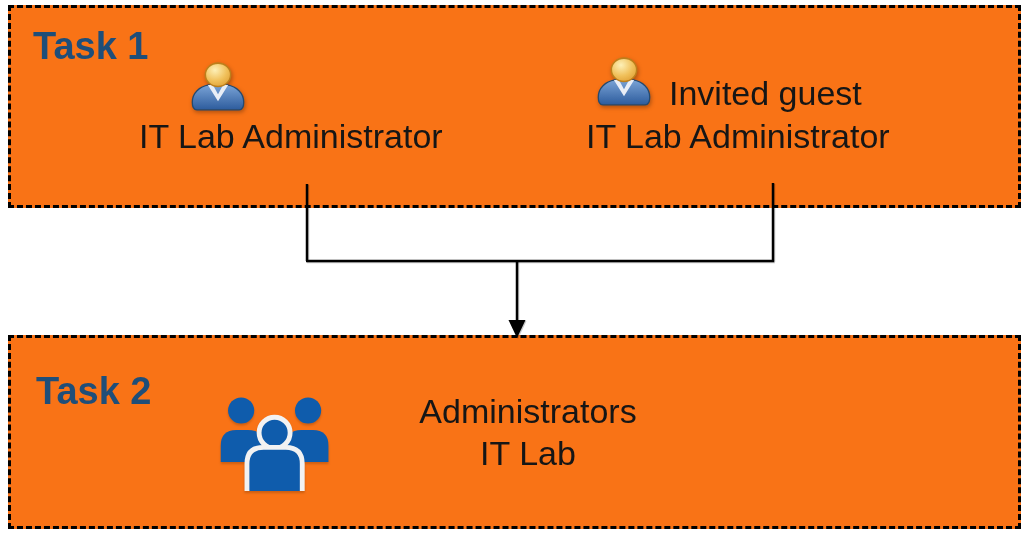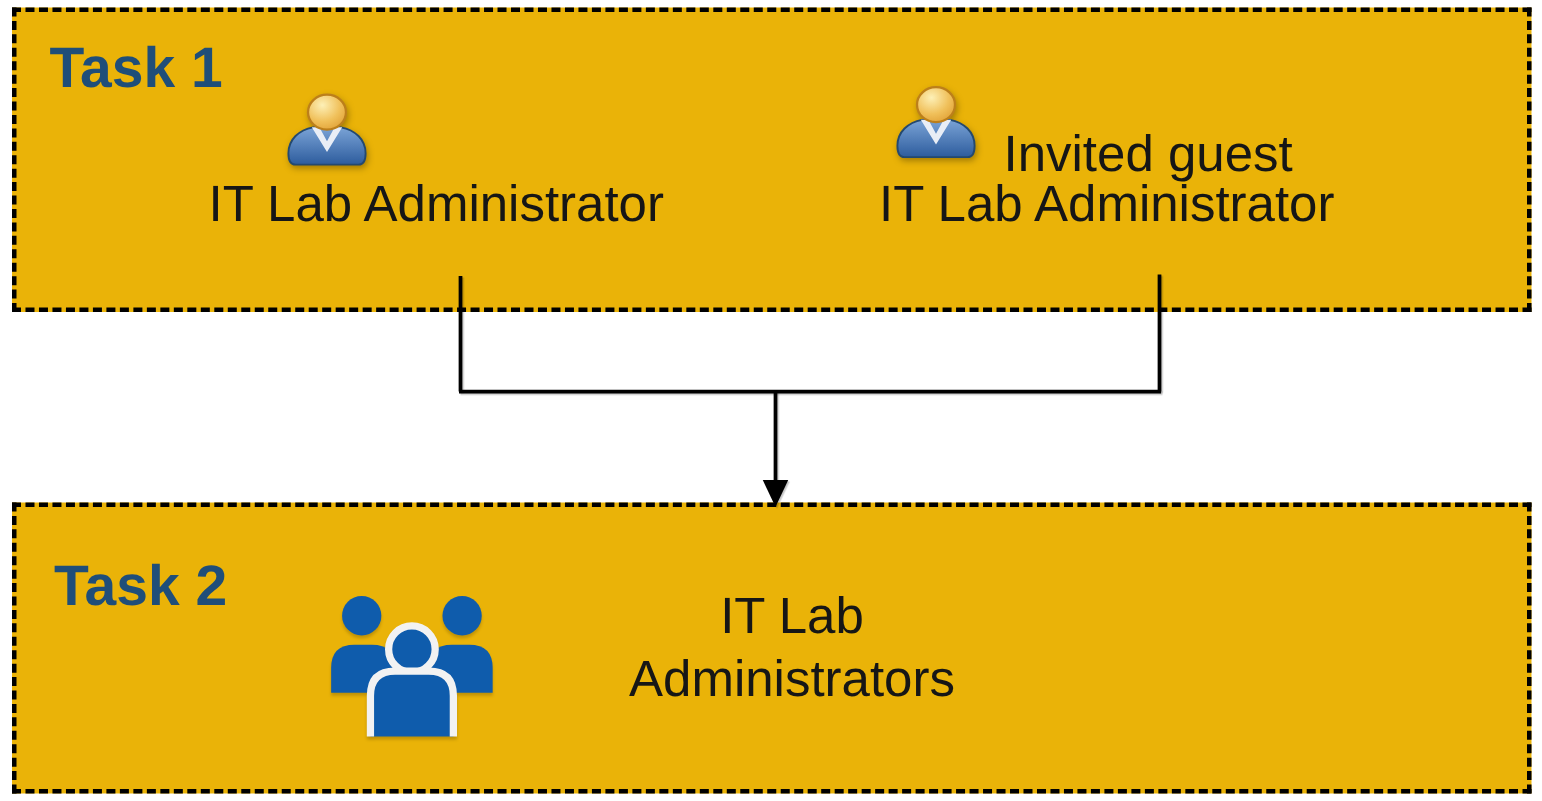--- a/index.html
+++ b/index.html
@@ -11,21 +11,21 @@
     width: 1028px;
     height: 534px;
     background: #ffffff;
     overflow: hidden;
   }
 
   .task-box {
     position: absolute;
     left: 8px;
     width: 1013px;
-    background: #eab308;
+    background: #f97316;
     border: 3px dashed #000000;
   }
   .task-box.t1 { top: 5px;   height: 203px; }
   .task-box.t2 { top: 335px; height: 194px; }
 
   .task-label {
     position: absolute;
     font-size: 38px;
     font-weight: bold;
     color: #1f4e79;
@@ -45,21 +45,21 @@
   .persona-icon.p2 { left: 586px; top: 45px; }
 
   .persona-name {
     position: absolute;
     font-size: 34px;
     line-height: 40px;
     color: #161616;
     white-space: nowrap;
   }
   .persona-name.p1 { left: 254px; top: 61px; }
-  .persona-name.p2 { left: 658px; top: 75px; }
+  .persona-name.p2 { left: 658px; top: 65px; }
 
   .persona-role {
     position: absolute;
     top: 108px;
     width: 380px;
     font-size: 34px;
     line-height: 40px;
     color: #161616;
     white-space: nowrap;
   }
@@ -163,18 +163,18 @@
 
         <circle cx="92" cy="17" r="13.5"></circle>
         <path d="M69,70 V53 Q69,37 85,37 H97 Q113,37 113,53 V70 Z"></path>
 
         <circle cx="57.5" cy="40" r="16" stroke="#f2f2f2" stroke-width="5"></circle>
         <path d="M29,104 V72 Q29,55 46,55 H69 Q86,55 86,72 V104 Z" stroke="#f2f2f2" stroke-width="5"></path>
       </g>
     </svg>
 
     <div class="group-name">
+      <div>Administrators</div>
       <div>IT Lab</div>
-      <div>Administrators</div>
     </div>
   </div>
 
 </div>
 
 </body></html>

